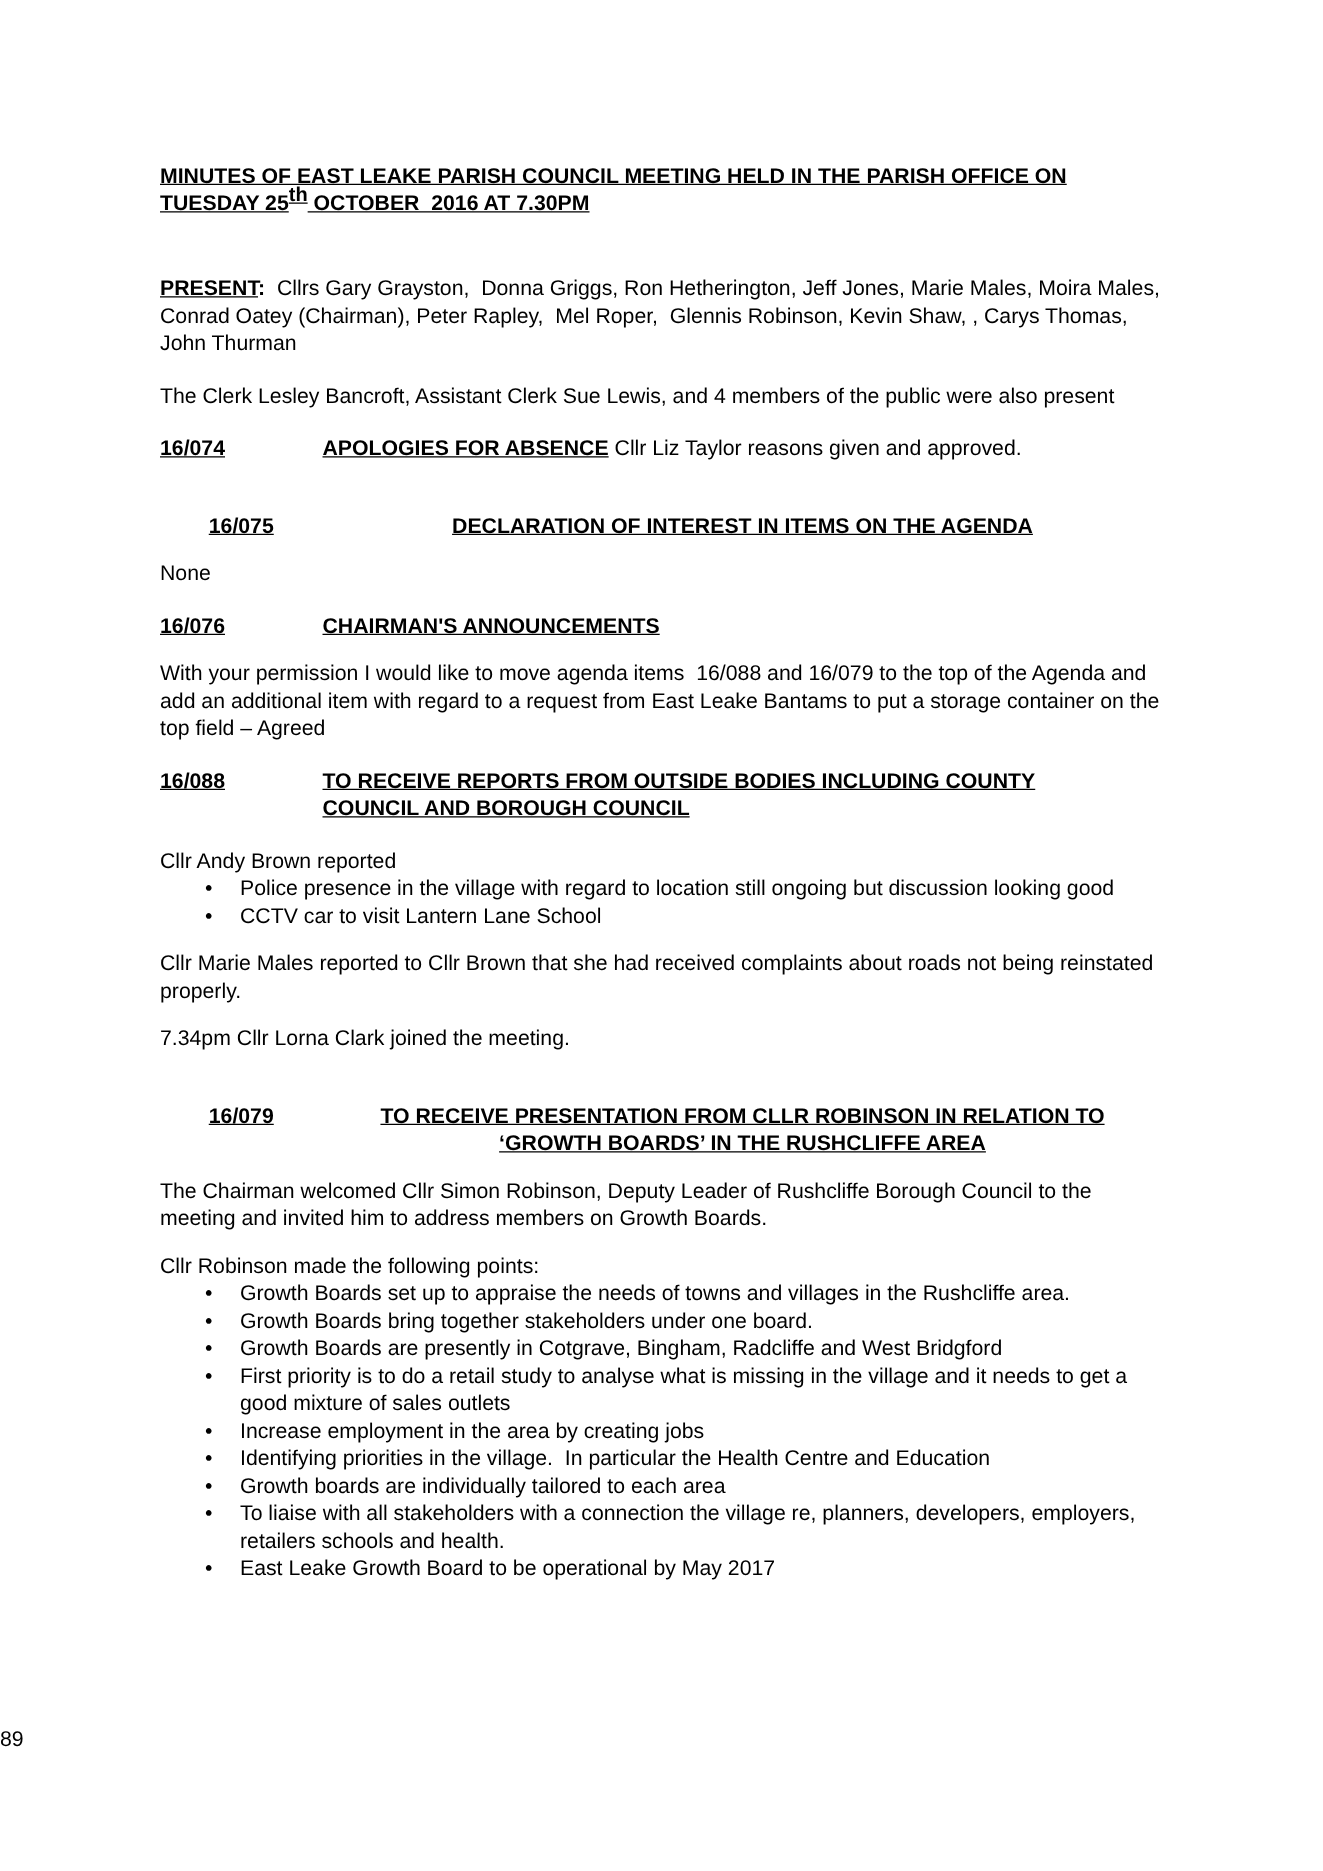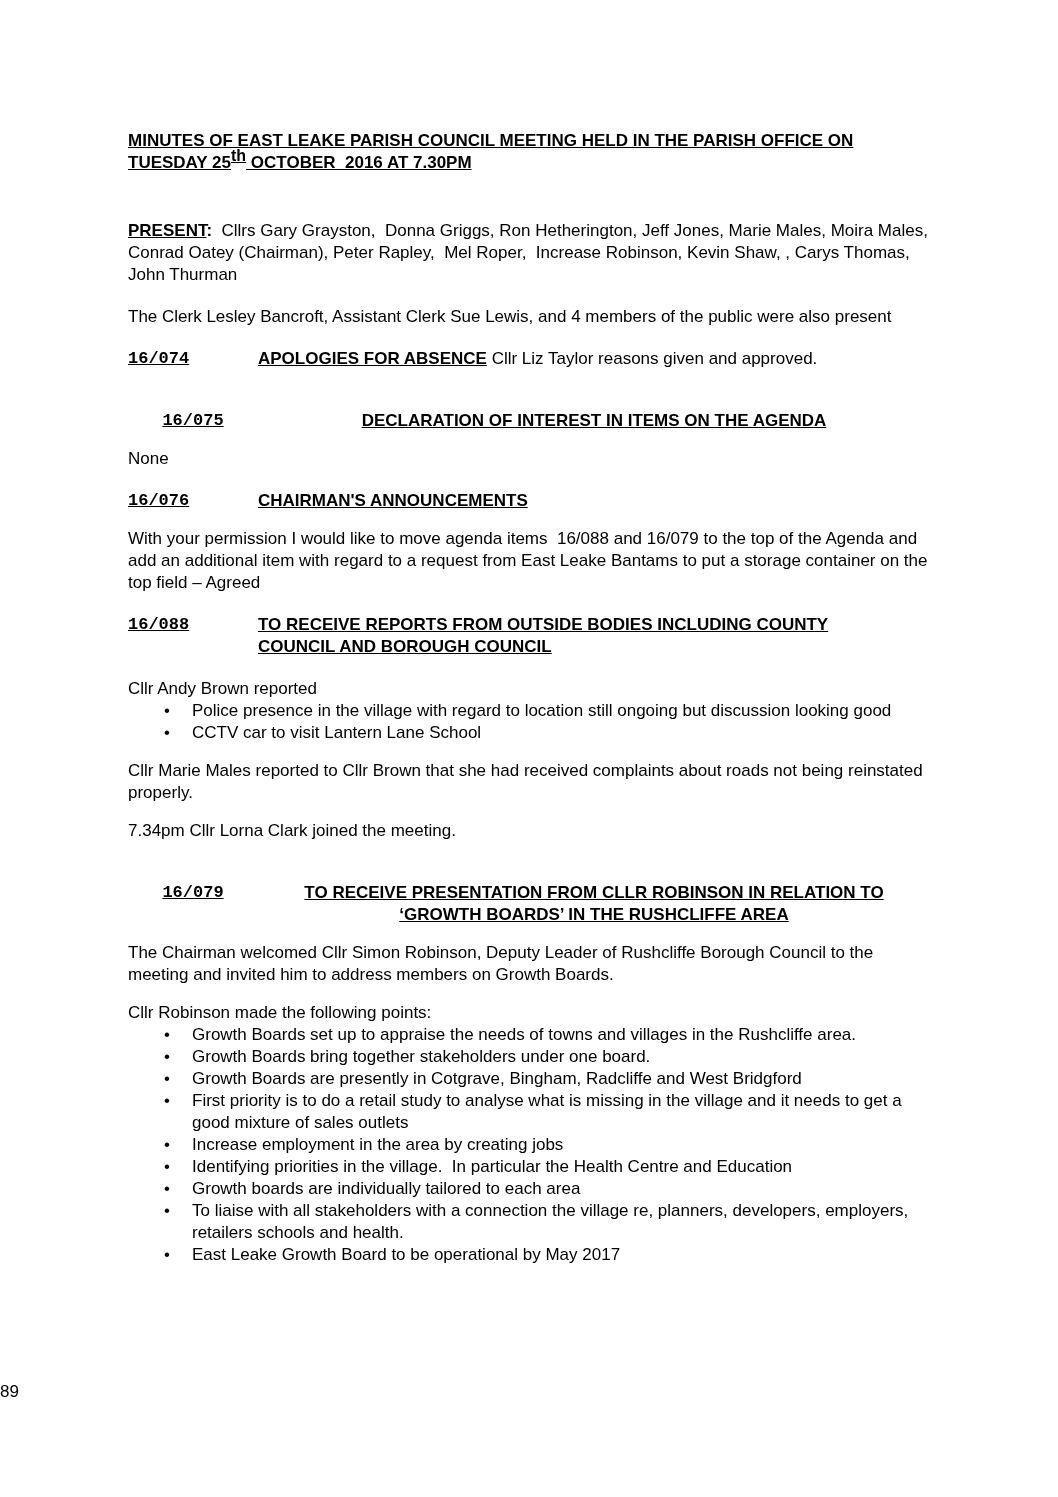--- a/index.html
+++ b/index.html
@@ -33,21 +33,20 @@
   .mt-sm  { margin-top: 16px; }
   .mt-md  { margin-top: 20px; }
   .mt-lg  { margin-top: 40px; text-align: center; }
   .mt-xl  { margin-top: 46px; }
 
   .section-head { display: flex; }
   .sec-num {
     flex: 0 0 130px;
     font-weight: bold;
     text-decoration: underline;
-    font-family: Liberation Mono, monospace;
   }
   .sec-title { flex: 1 1 auto; }
   .sec-title .head { font-weight: bold; text-decoration: underline; }
 
   .bullets { margin: 0; padding: 0; list-style: none; }
   .bullets li { position: relative; padding-left: 64px; }
   .bullets li::before {
     content: "\2022";
     position: absolute;
     left: 36px;
@@ -65,21 +64,21 @@
 </head>
 <body>
 
 <div class="page">
 
   <h1 class="doc-title para" style="font-size:17px;">
     <span class="u pre">MINUTES OF EAST LEAKE PARISH COUNCIL MEETING HELD IN THE PARISH OFFICE ON</span><br>
     <span class="u pre">TUESDAY 25</span><sup class="u">th</sup><span class="u pre"> OCTOBER  2016 AT 7.30PM</span>
   </h1>
 
-  <p class="para mt-xl pre"><span class="b u">PRESENT</span><span class="b">:</span><span class="pre">  Cllrs Gary Grayston,  Donna Griggs, Ron Hetherington, Jeff Jones, Marie Males, Moira Males, Conrad Oatey (Chairman), Peter Rapley,  Mel Roper,  Increase Robinson, Kevin Shaw, , Carys Thomas, John Thurman</span></p>
+  <p class="para mt-xl pre"><span class="b u">PRESENT</span><span class="b">:</span><span class="pre">  Cllrs Gary Grayston,  Donna Griggs, Ron Hetherington, Jeff Jones, Marie Males, Moira Males, Conrad Oatey (Chairman), Peter Rapley,  Mel Roper,  Glennis Robinson, Kevin Shaw, , Carys Thomas, John Thurman</span></p>
 
   <p class="para mt-md pre">The Clerk Lesley Bancroft, Assistant Clerk Sue Lewis, and 4 members of the public were also present</p>
 
   <div class="section-head mt-md">
     <span class="sec-num">16/074</span>
     <span class="sec-title"><span class="head pre">APOLOGIES FOR ABSENCE</span><span class="pre"> Cllr Liz Taylor reasons given and approved.</span></span>
   </div>
 
   <div class="section-head mt-lg">
     <span class="sec-num">16/075</span>

